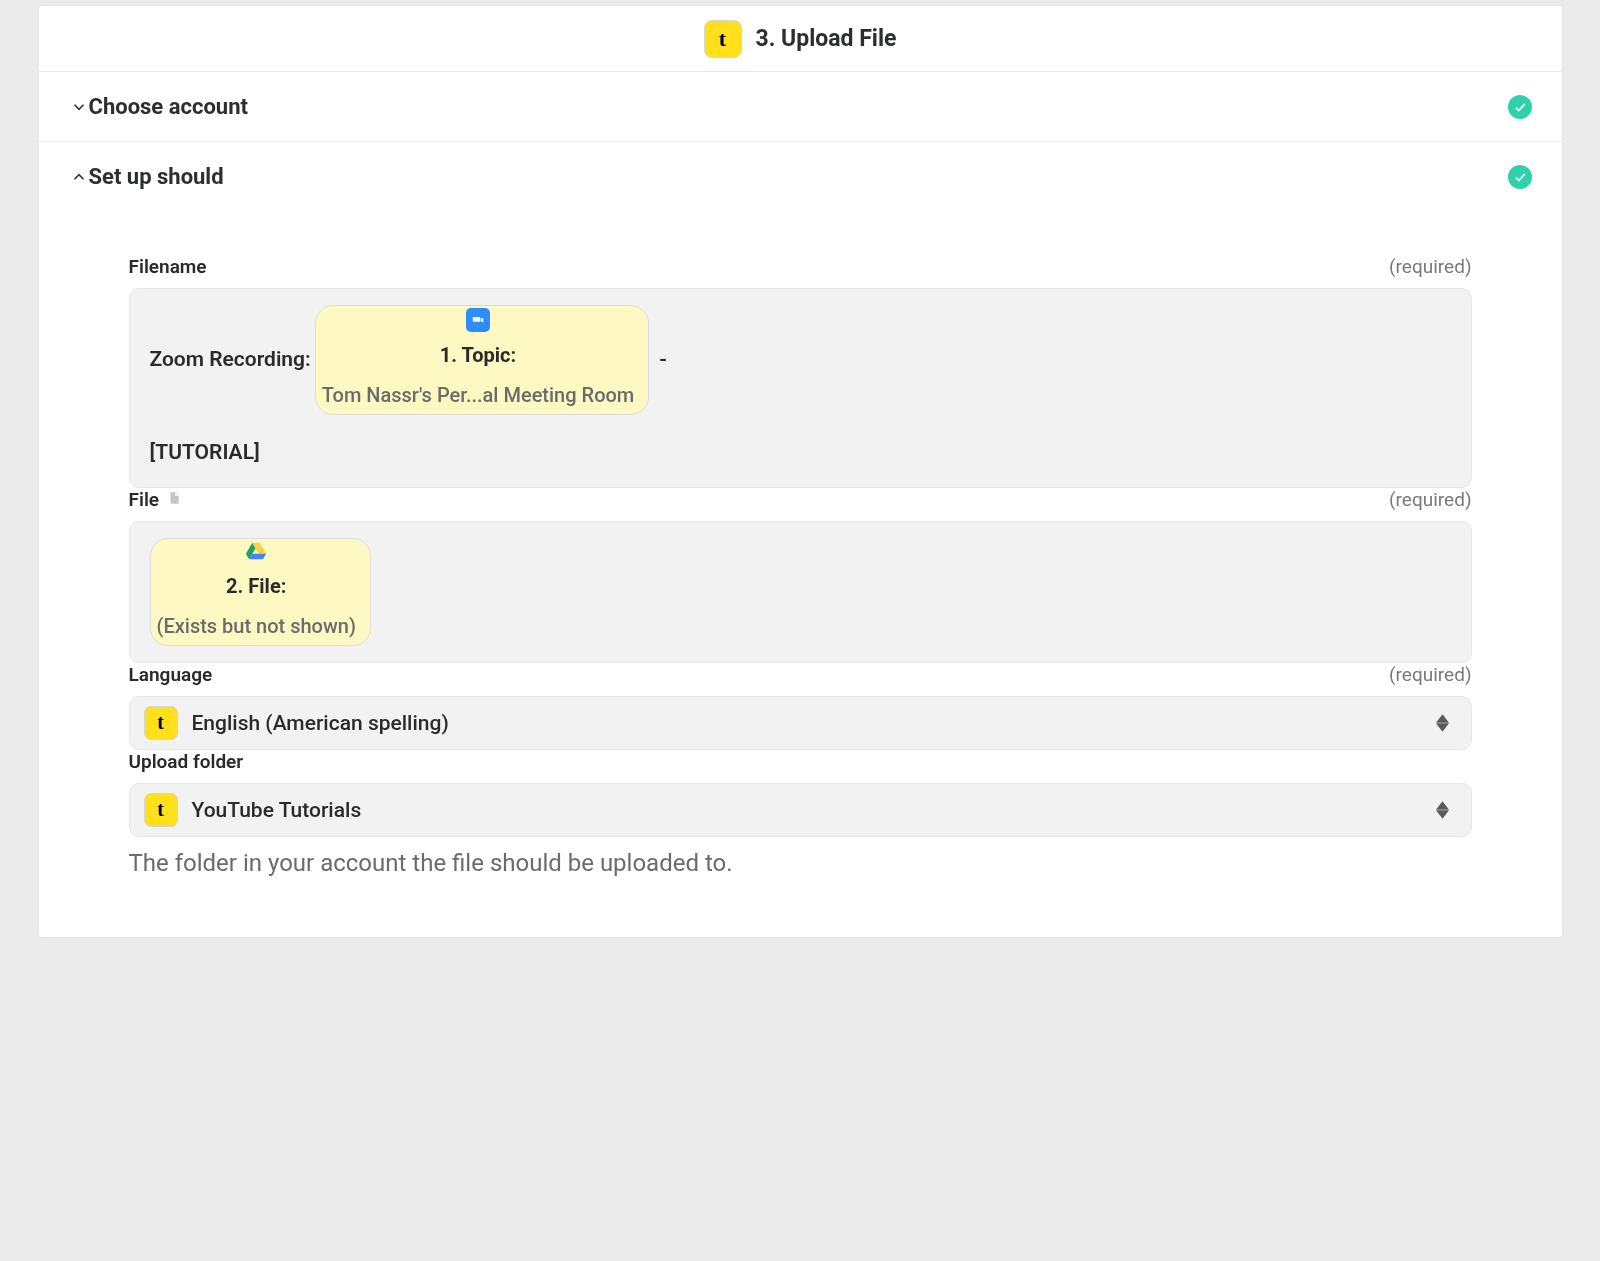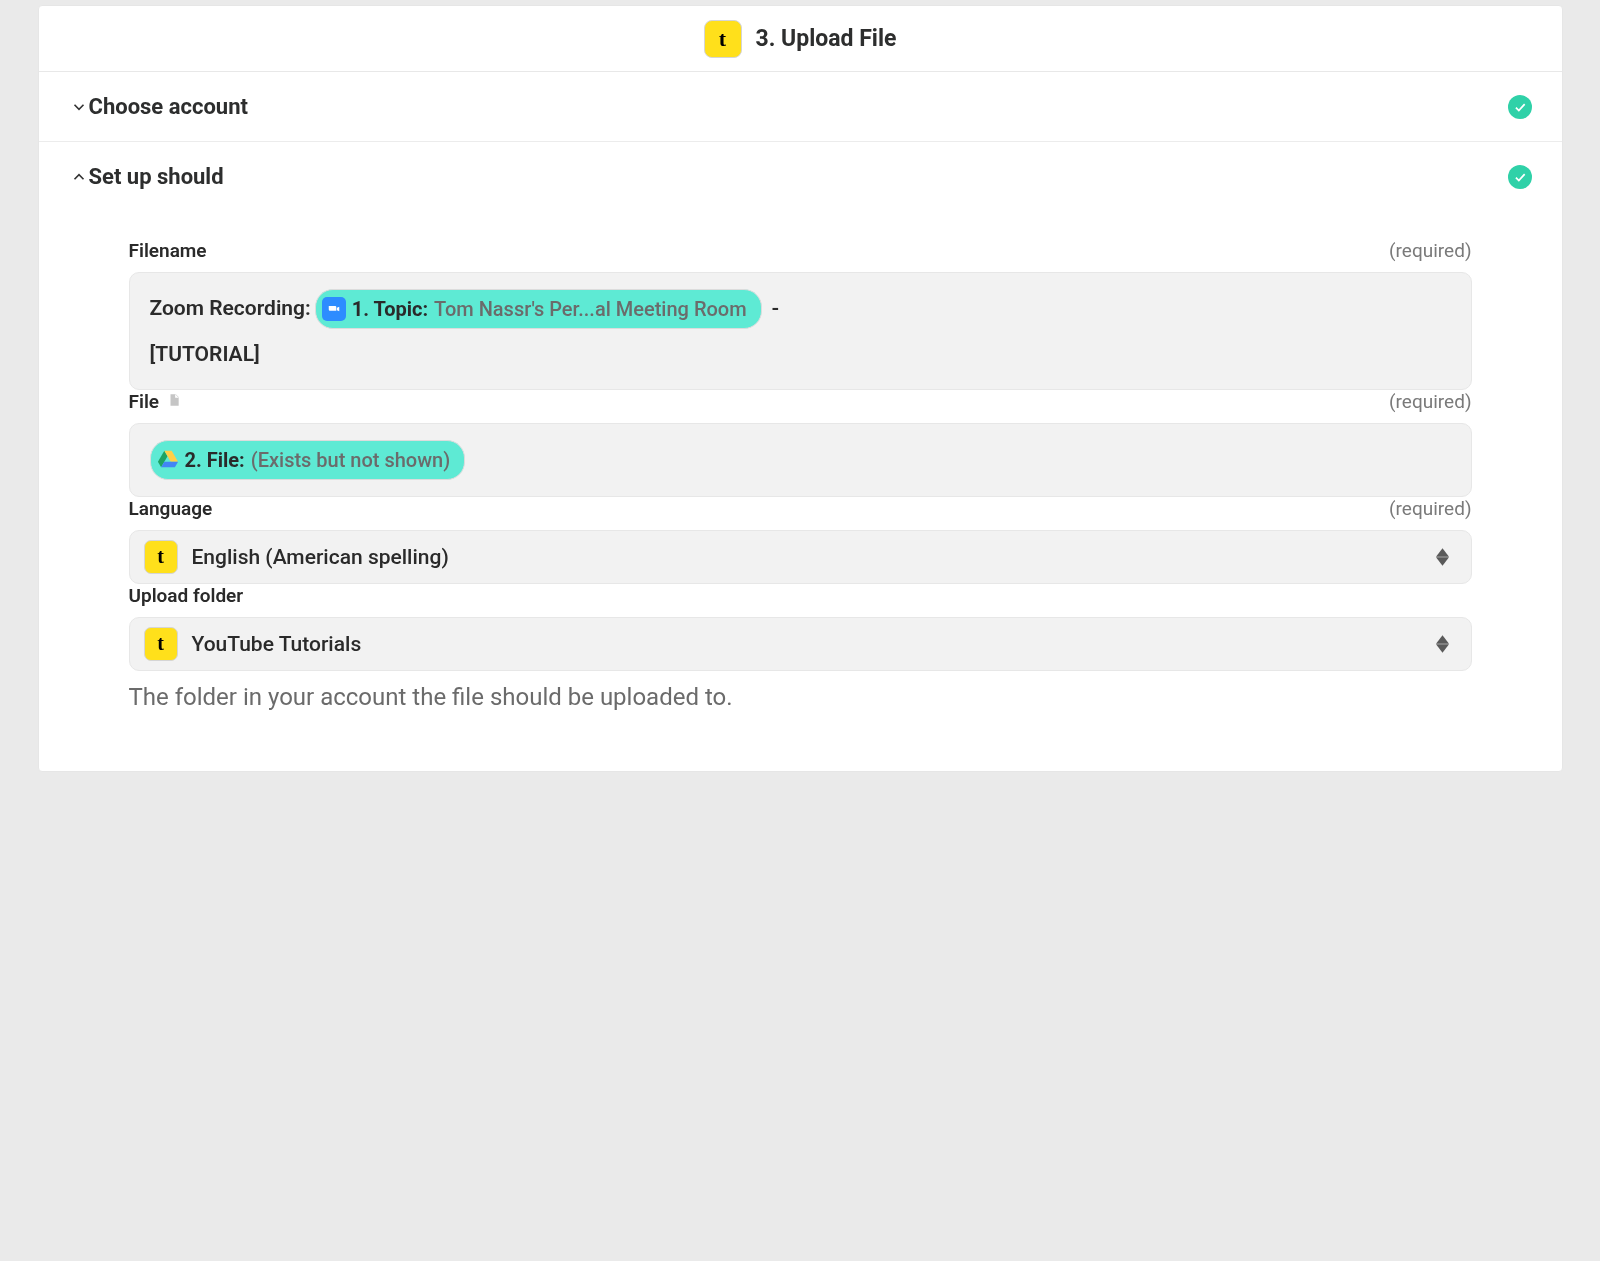--- a/index.html
+++ b/index.html
@@ -76,21 +76,21 @@
     border-radius: 50%;
     background: #2fd1a8;
     display:flex; align-items:center; justify-content:center;
   }
   .check-badge svg { width:14px; height:14px; stroke:#fff; stroke-width:3; fill:none; }
 
   .form-area {
     padding: 10px 90px 60px 90px;
   }
   .field { }
-  .field:first-child { margin-top: 18px; }
+  .field:first-child { margin-top: 34px; }
   .field-label-row {
     display:flex;
     justify-content: space-between;
     align-items: baseline;
     margin-bottom: 10px;
   }
   .field-label {
     font-weight: 600;
     font-size: 19px;
     color: #2a2a2a;
@@ -103,34 +103,35 @@
     background: #f2f2f2;
     border: 1px solid #e7e7e7;
     border-radius: 10px;
     padding: 16px 20px;
     font-size: 21px;
     color: #3a3a3a;
     line-height: 1.7;
     display:flex;
     flex-wrap: wrap;
     align-items:center;
-    gap: 8px 4px;
+    gap: 20px 4px;
   }
   .input-text { font-weight: 600; color:#2b2b2b; }
   .input-text-normal { font-weight: 600; color:#2b2b2b; }
   .pill {
     display:inline-flex;
     align-items:center;
-    background:#5eead4;
+    background:#fef9c3;
     border:1px solid #dcdcdc;
     border-radius: 18px;
     padding: 2px 14px 2px 6px;
     gap: 6px;
     font-size: 20px;
     white-space: nowrap;
+    flex-direction: column;
   }
   .pill .zoom-icon {
     width: 24px; height:24px;
     background:#2d8cff;
     border-radius: 5px;
     display:flex; align-items:center; justify-content:center;
   }
   .pill .zoom-icon svg { width:14px; height:14px; fill:#fff; }
   .pill .gd-icon {
     width: 22px; height:22px;

